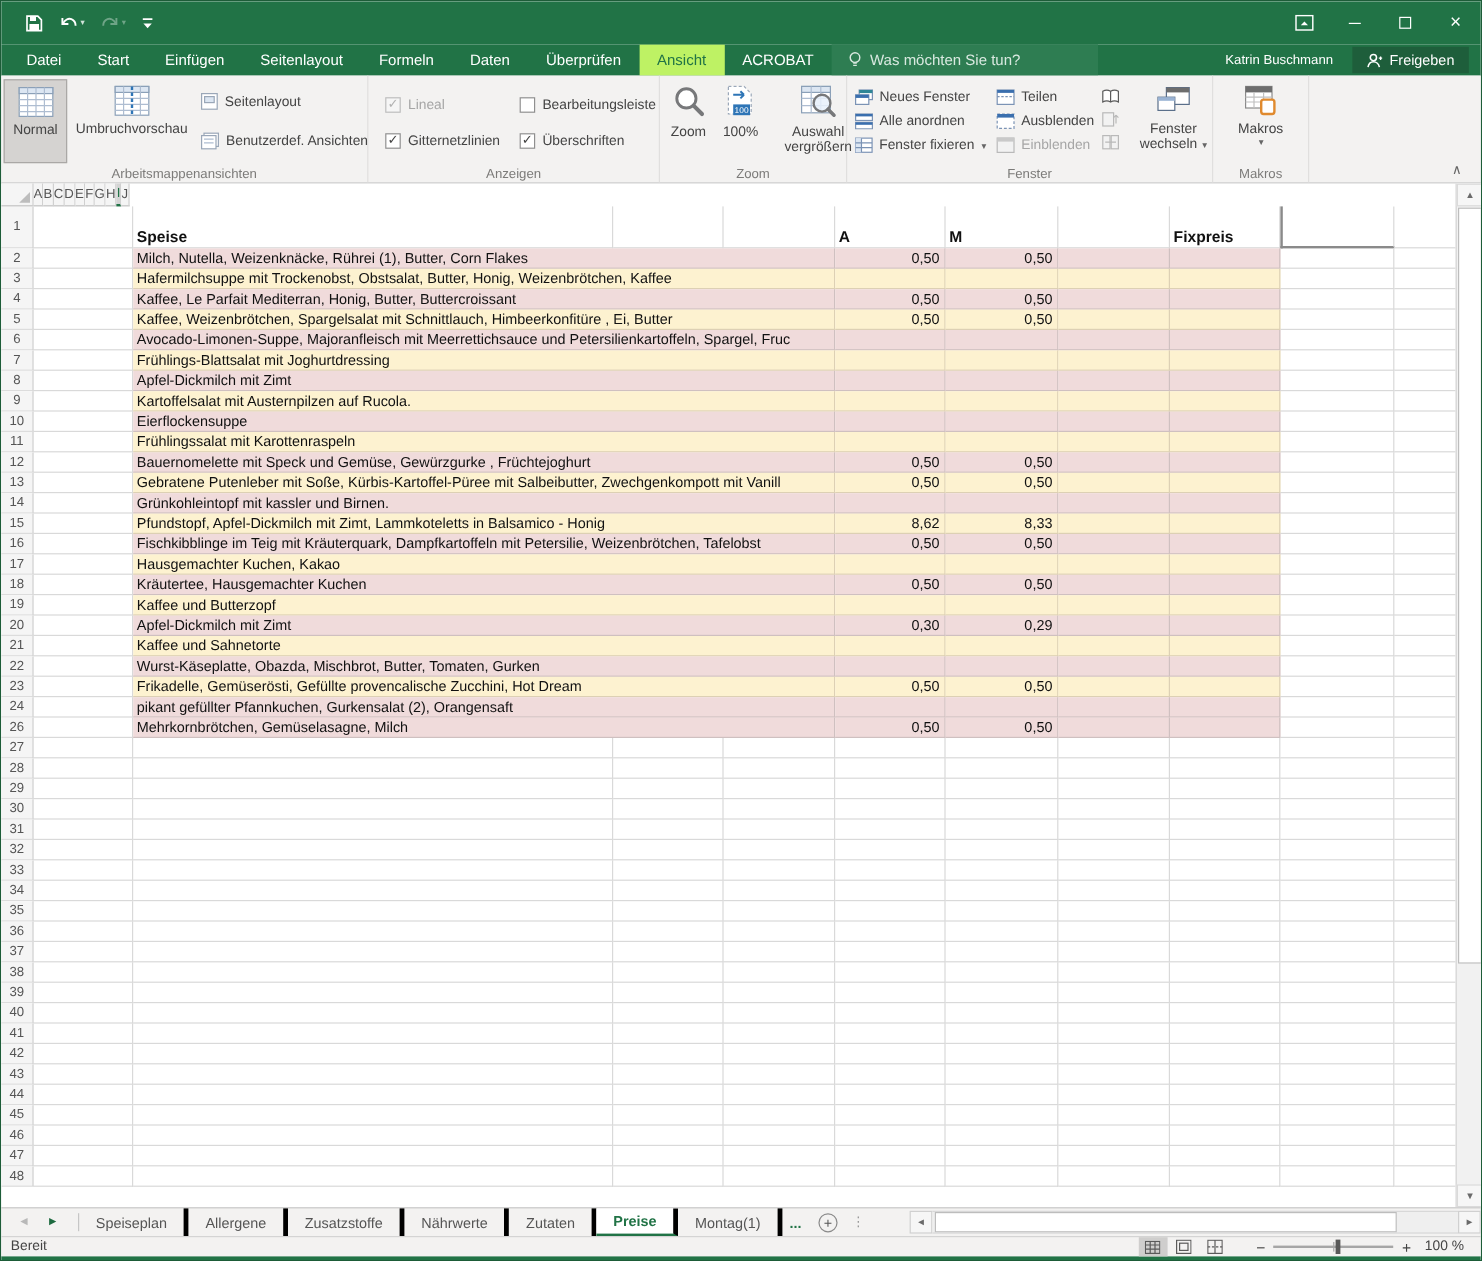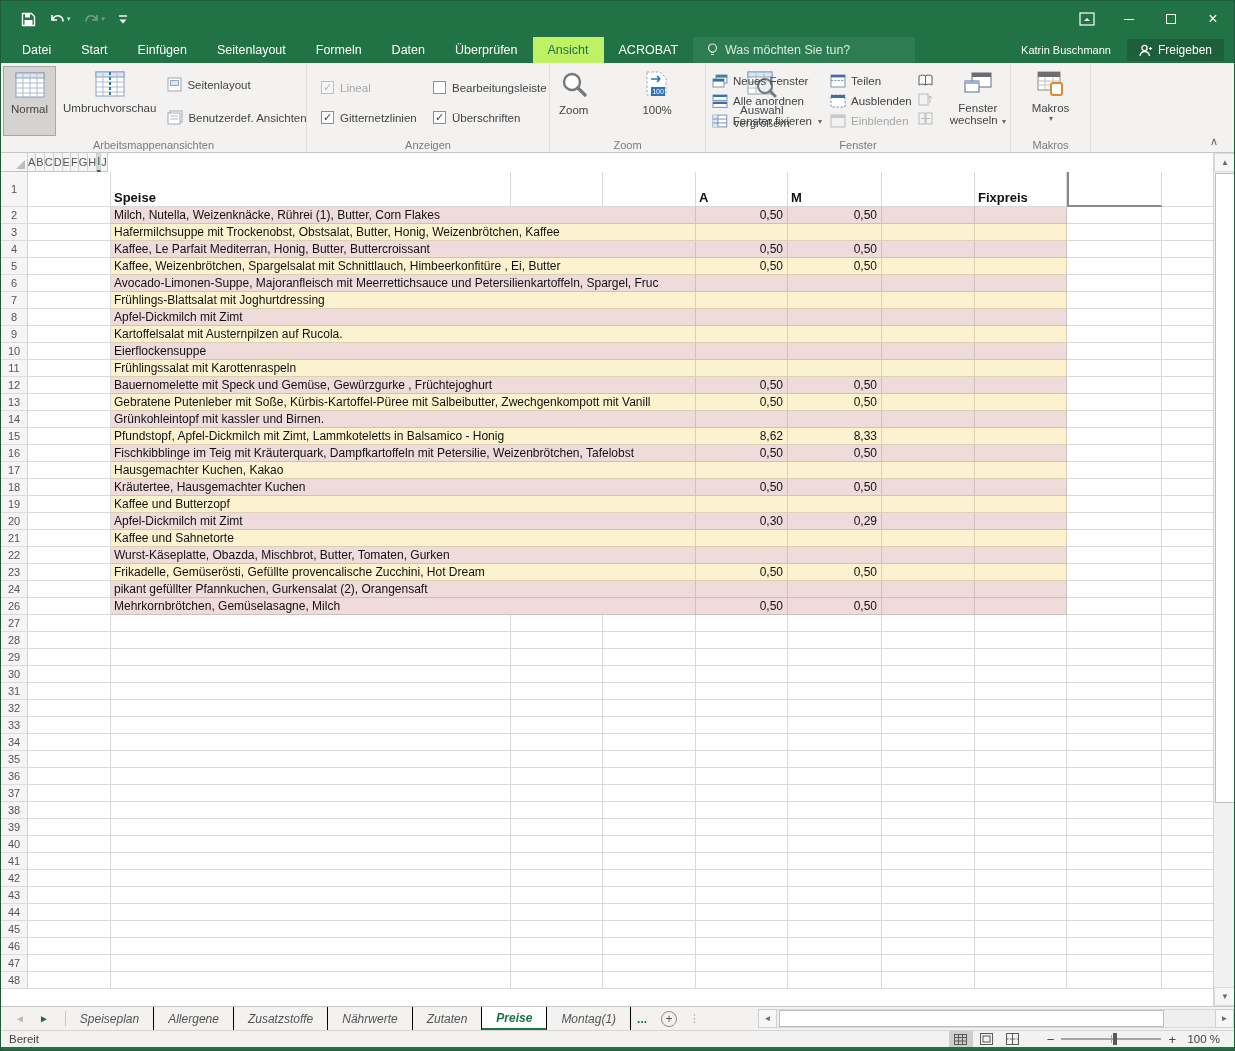--- a/index.html
+++ b/index.html
@@ -29,21 +29,21 @@
   .tabrow-right { margin-left:auto; display:flex; align-items:center; gap:16px; padding-right:10px; }
   .username { font-size:11px; color:#fff; }
   .share-btn { display:flex; align-items:center; gap:6px; background:#1e5e3b; color:#fff; font-size:12px; padding:4px 12px; cursor:pointer; }
 
   
   .ribbon { position:relative; height:90px; background:#f3f2f1; border-bottom:1px solid #c6c6c6; display:flex; }
   .rgroup { position:relative; border-right:1px solid #e0dfde; padding:3px 2px 15px 2px; display:flex; align-items:flex-start; }
   .rgroup-label { position:absolute; bottom:1px; left:0; right:0; text-align:center; font-size:11px; color:#7c7b79; }
   .grp-views { width:306px; }
   .grp-show { width:243px; }
-  .grp-zoom { width:156px;gap:40px; }
+  .grp-zoom { width:156px; }
   .grp-window { width:305px; }
   .grp-macros { width:80px; }
   .bigbtn { height:70px; display:flex; flex-direction:column; align-items:center; justify-content:flex-start; padding:5px 7px 2px 7px; font-size:11.5px; color:#444; text-align:center; cursor:pointer; white-space:nowrap; }
   .bigbtn .bicon { margin-bottom:5px; }
   .bigbtn.selected { background:#d5d3d1; border:1px solid #aaa8a6; }
   .bigbtn .two-line { line-height:13px; white-space:normal; width:72px; }
   .smallcol { display:flex; flex-direction:column; justify-content:flex-start; margin-top:8px; }
   .smallbtn { display:flex; align-items:center; gap:5px; font-size:11.5px; color:#444; padding:3px 4px; cursor:pointer; white-space:nowrap; }
   .smallbtn.dim { color:#a6a6a6; }
   .caret { font-size:8px; color:#666; margin-left:1px; }
@@ -96,21 +96,21 @@
   .vs-btn.bottom { position:absolute; bottom:0; left:0; right:0; }
   .vs-thumb { position:absolute; top:20px; left:1px; right:1px; height:630px; background:#ffffff; border:1px solid #bdbdbd; cursor:grab; }
 
   
   .sheetbar { position:relative; height:24px; background:#f3f2f1; border-top:1px solid #c9c9c9; display:flex; align-items:stretch; font-size:12px; color:#555; }
   .nav-arrows { display:flex; align-items:center; gap:14px; padding:0 16px 0 14px; }
   .nav-arrow { font-size:10px; cursor:pointer; }
   .nav-arrow.dim { color:#b8b8b8; }
   .nav-arrow.on { color:#1d6a3f; }
   .sheet-sep { width:1px; background:#c6c6c6; margin:4px 0; }
-  .sheettab { display:flex; align-items:center; padding:0 14px; cursor:pointer; border-right:1px solid #000000; white-space:nowrap;font-style:italic; }
+  .sheettab { display:flex; align-items:center; padding:0 14px; cursor:pointer; border-right:4px solid #000000; white-space:nowrap; }
   .sheettab[data-active="true"] { background:#ffffff; color:#217346; font-weight:bold; border-bottom:2px solid #217346; }
   .more-tabs { display:flex; align-items:center; color:#217346; font-weight:bold; padding:0 6px; cursor:pointer; }
   .addsheet { display:flex; align-items:center; margin:0 8px; cursor:pointer; }
   .addsheet .circle { width:16px; height:16px; border:1px solid #8a8a8a; border-radius:50%; color:#555; font-size:12px; line-height:14px; text-align:center; }
   .vdots { display:flex; align-items:center; color:#9a9a9a; padding:0 4px; font-size:11px; }
   .hscroll { position:absolute; right:0; top:2px; bottom:2px; left:757px; display:flex; align-items:stretch; }
   .hs-btn { width:19px; background:#f6f6f6; border:1px solid #d0d0d0; display:flex; align-items:center; justify-content:center; font-size:8px; color:#6a6a6a; cursor:pointer; }
   .hs-track { flex:1; position:relative; background:#efefef; border-top:1px solid #d8d8d8; border-bottom:1px solid #d8d8d8; }
   .hs-thumb { position:absolute; left:2px; top:0px; bottom:0px; width:385px; background:#fff; border:1px solid #bdbdbd; cursor:grab; }
 

